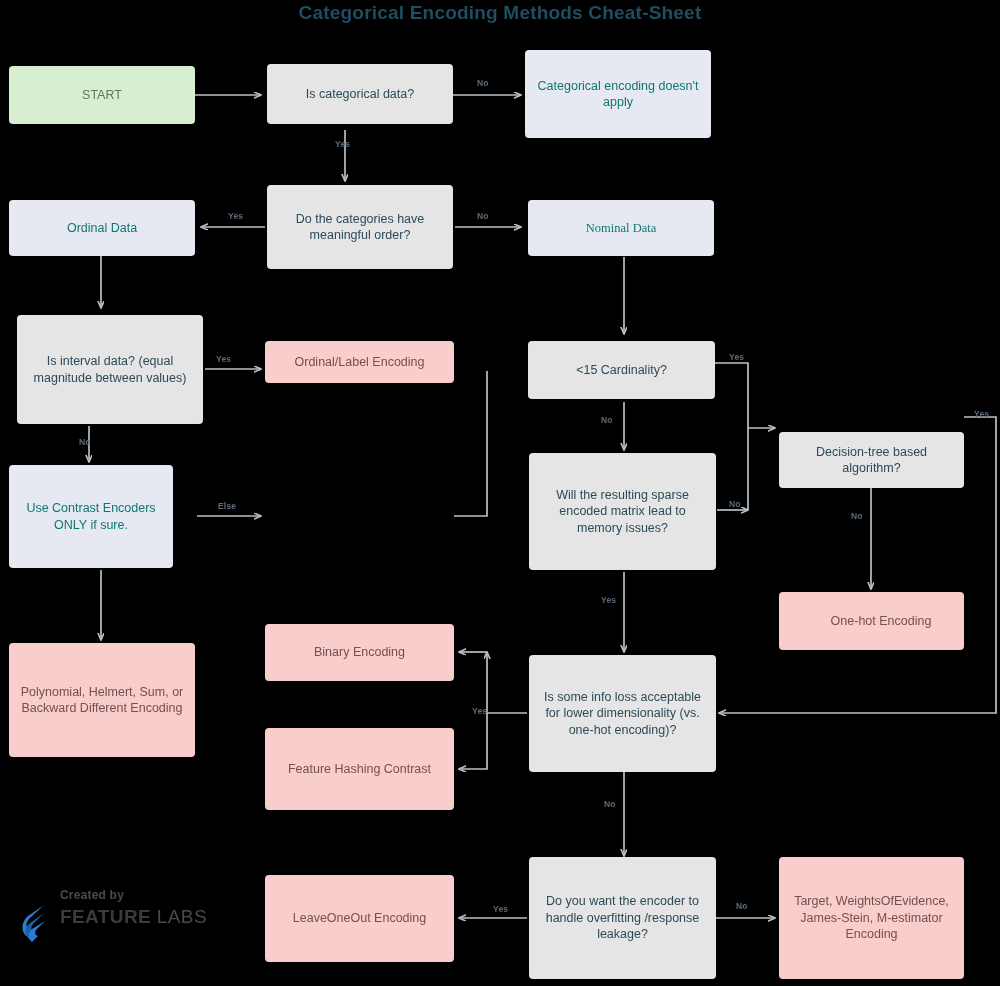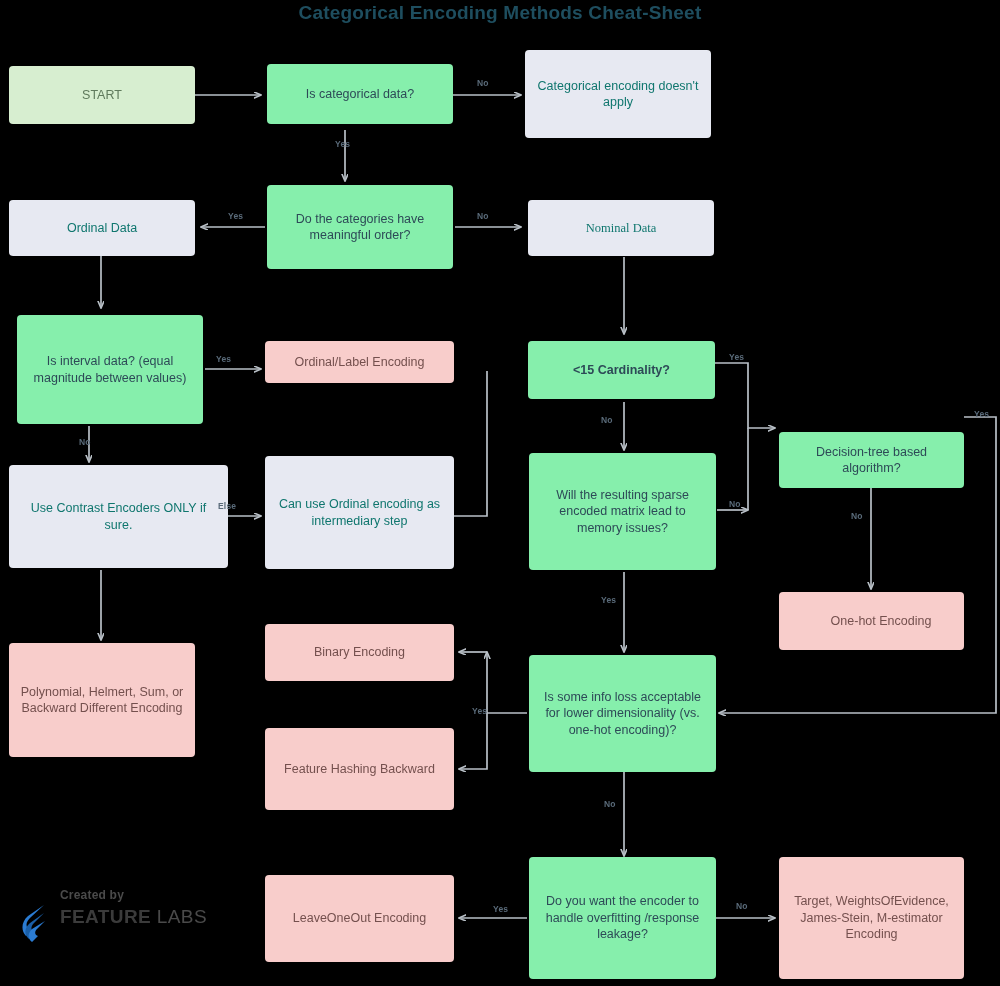--- a/index.html
+++ b/index.html
@@ -9,21 +9,21 @@
 
   .title{position:absolute;left:0;top:2px;width:1000px;text-align:center;
          font-size:19px;font-weight:bold;color:#1e4e5f;letter-spacing:.2px;}
 
   svg.wires{position:absolute;left:0;top:0;width:1000px;height:986px;}
 
   .node{position:absolute;display:flex;align-items:center;justify-content:center;
         text-align:center;border-radius:4px;box-sizing:border-box;
         font-size:12.5px;line-height:1.32;padding:6px 9px;}
   .n-start{background:#d7eed0;color:#5f7a5c;text-align:right;}
-  .n-dec{background:#86efac;color:#2d4a57;}
+  .n-dec{background:#e5e5e5;color:#2d4a57;}
   .n-info{background:#e7e9f2;color:#0f766e;}
   .n-out{background:#f8cdcb;color:#74504e;}
 
   .elabel{position:absolute;font-size:8.5px;font-weight:bold;color:#5a6b7a;
           letter-spacing:.2px;white-space:nowrap;}
 
   .brand{position:absolute;left:22px;top:888px;width:200px;height:62px;}
   .brand .mark{position:absolute;left:0;top:16px;width:30px;height:42px;}
   .brand .created{position:absolute;left:38px;top:0px;font-size:12px;
                   color:#4a4a4a;font-weight:bold;letter-spacing:.2px;}
@@ -108,37 +108,36 @@
   <div class="node n-info" style="left:9px;top:200px;width:186px;height:56px;">Ordinal Data</div>
 
   <div class="node n-dec" style="left:267px;top:185px;width:186px;height:84px;">Do the categories have meaningful order?</div>
 
   <div class="node n-info" style="left:528px;top:200px;width:186px;height:56px;font-family:Liberation Serif, serif;">Nominal Data</div>
 
   <div class="node n-dec" style="left:17px;top:315px;width:186px;height:109px;">Is interval data? (equal magnitude between values)</div>
 
   <div class="node n-out" style="left:265px;top:341px;width:189px;height:42px;">Ordinal/Label Encoding</div>
 
-  <div class="node n-dec" style="left:528px;top:341px;width:187px;height:58px;font-weight:bold;">&lt;15 Cardinality?</div>
+  <div class="node n-dec" style="left:528px;top:341px;width:187px;height:58px;">&lt;15 Cardinality?</div>
 
   <div class="node n-dec" style="left:779px;top:400px;width:185px;height:56px;margin-top:32px;">Decision-tree based algorithm?</div>
 
-  <div class="node n-info" style="left:9px;top:465px;width:219px;height:103px;">Use Contrast Encoders ONLY if sure.</div>
+  <div class="node n-info" style="left:9px;top:465px;width:164px;height:103px;">Use Contrast Encoders ONLY if sure.</div>
 
-  <div class="node n-info" style="left:265px;top:456px;width:189px;height:113px;">Can use Ordinal encoding as intermediary step</div>
 
   <div class="node n-dec" style="left:529px;top:453px;width:187px;height:117px;">Will the resulting sparse encoded matrix lead to memory issues?</div>
 
   <div class="node n-out" style="left:779px;top:592px;width:185px;height:58px;padding-left:28px;">One-hot Encoding</div>
 
   <div class="node n-out" style="left:9px;top:643px;width:186px;height:114px;">Polynomial, Helmert, Sum, or Backward Different Encoding</div>
 
   <div class="node n-out" style="left:265px;top:624px;width:189px;height:57px;">Binary Encoding</div>
 
-  <div class="node n-out" style="left:265px;top:728px;width:189px;height:82px;">Feature Hashing Backward</div>
+  <div class="node n-out" style="left:265px;top:728px;width:189px;height:82px;">Feature Hashing Contrast</div>
 
   <div class="node n-dec" style="left:529px;top:655px;width:187px;height:117px;">Is some info loss acceptable for lower dimensionality (vs. one-hot encoding)?</div>
 
   <div class="node n-out" style="left:265px;top:875px;width:189px;height:87px;">LeaveOneOut Encoding</div>
 
   <div class="node n-out" style="left:779px;top:857px;width:185px;height:122px;">Target, WeightsOfEvidence, James-Stein, M-estimator Encoding</div>
 
   <div class="node n-dec" style="left:529px;top:857px;width:187px;height:122px;">Do you want the encoder to handle overfitting /response leakage?</div>
 
   <div class="elabel" style="left:477px;top:78px;">No</div>

